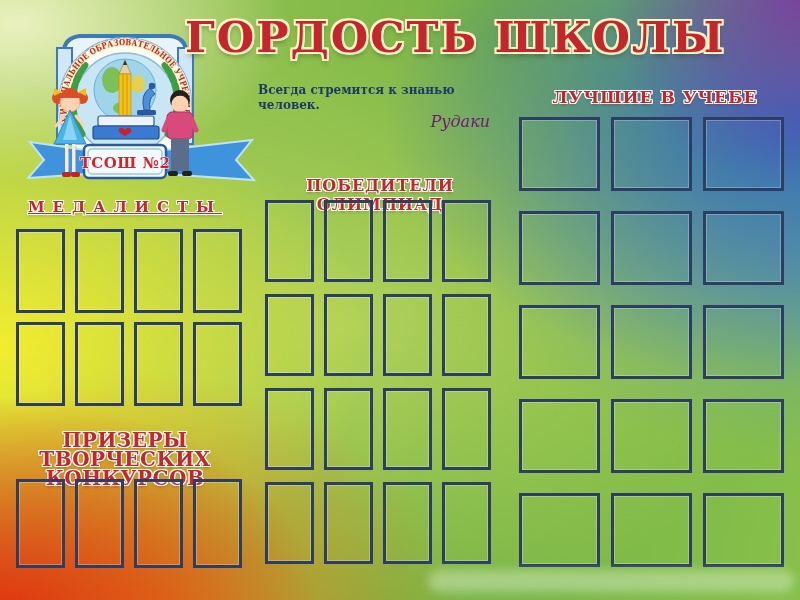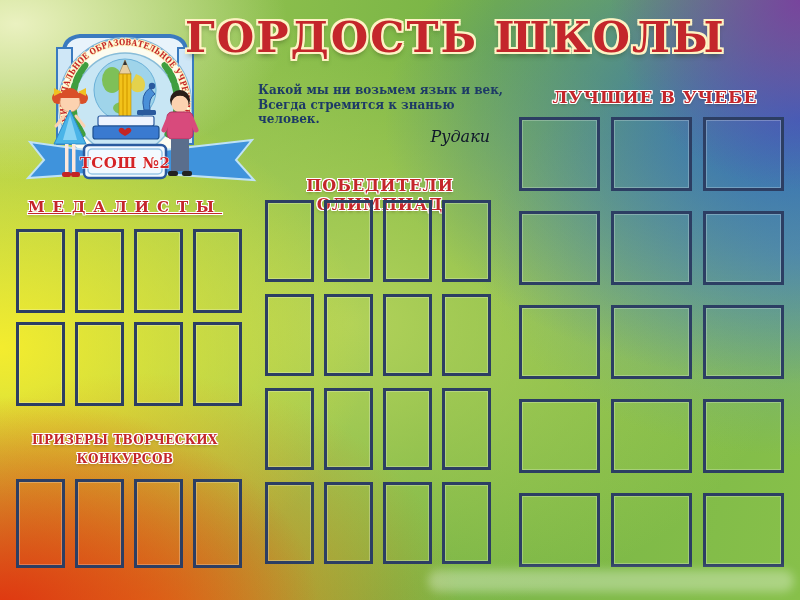--- a/index.html
+++ b/index.html
@@ -29,34 +29,34 @@
       -2px 0 0 #fdf3c4, 2px 0 0 #fdf3c4, 0 -2px 0 #fdf3c4, 0 2px 0 #fdf3c4,
       0 4px 5px rgba(40,60,20,.45);
     white-space:nowrap;
   }
   .quote{
     position:absolute;left:258px;top:83px;width:254px;
     font-size:12px;font-weight:bold;color:#1d3a66;line-height:14.6px;
   }
   .quote .attr{
     text-align:right;font-style:italic;font-weight:normal;font-size:16px;
-    color:#0f172a;padding-right:22px;margin-top:3px;
+    color:#701a75;padding-right:22px;margin-top:3px;
     font-family:"DejaVu Serif","Liberation Serif",serif;
   }
   .heading{
     position:absolute;text-align:center;font-weight:bold;color:#c4262b;
     text-shadow:
       -1px -1px 0 #fff, 1px -1px 0 #fff, -1px 1px 0 #fff, 1px 1px 0 #fff,
       -1px 0 0 #fff, 1px 0 0 #fff, 0 -1px 0 #fff, 0 1px 0 #fff,
       0 2px 3px rgba(60,40,0,.35);
   }
   #heading-medalists{left:0;top:198px;width:250px;font-size:15px;letter-spacing:8px;text-decoration:underline;}
   #heading-olympiads{left:253px;top:176px;width:254px;font-size:16px;letter-spacing:1px;}
   #heading-best{left:530px;top:87px;width:250px;font-size:17px;letter-spacing:1px;}
-  #heading-creative{left:10px;top:431px;width:230px;font-size:12px;line-height:19px;letter-spacing:.5px;}
+  #heading-creative{left:10px;top:431px;width:230px;font-size:20px;line-height:19px;letter-spacing:.5px;}
   .grid{position:absolute;display:grid;}
   .frame{border:3px solid #2c3e63;box-shadow:inset 0 0 0 1px rgba(255,255,255,.25);}
   #grid-medalists{left:16px;top:229px;grid-template-columns:repeat(4,49px);grid-auto-rows:84px;column-gap:10px;row-gap:9px;}
   #grid-creative{left:16px;top:479px;grid-template-columns:repeat(4,49px);grid-auto-rows:89px;column-gap:10px;}
   #grid-olympiads{left:265px;top:200px;grid-template-columns:repeat(4,49px);grid-auto-rows:82px;column-gap:10px;row-gap:12px;}
   #grid-best{left:519px;top:117px;grid-template-columns:repeat(3,81px);grid-auto-rows:74px;column-gap:11px;row-gap:20px;}
   .smudge{
     position:absolute;left:428px;top:570px;width:366px;height:22px;
     background:rgba(255,255,255,.32);border-radius:11px;filter:blur(5px);
   }
@@ -152,21 +152,20 @@
     <rect x="151" y="123" width="18" height="32" fill="#5a6e8c"></rect>
     <line x1="160" y1="128" x2="160" y2="155" stroke="#46587а" stroke-width="1.5"></line>
     <rect x="148" y="155" width="10" height="5" rx="2" fill="#222"></rect>
     <rect x="162" y="155" width="10" height="5" rx="2" fill="#222"></rect>
   </g>
 </svg>
 
 <div class="title">ГОРДОСТЬ ШКОЛЫ</div>
 
 <div class="quote">
-  <div>Какой мы ни возьмем язык и век,</div>
   <div>Всегда стремится к знанью человек.</div>
   <div class="attr">Рудаки</div>
 </div>
 
 <div class="heading" id="heading-medalists">МЕДАЛИСТЫ</div>
 <div class="heading" id="heading-olympiads">ПОБЕДИТЕЛИ ОЛИМПИАД</div>
 <div class="heading" id="heading-best">ЛУЧШИЕ В УЧЕБЕ</div>
 <div class="heading" id="heading-creative">ПРИЗЕРЫ ТВОРЧЕСКИХ КОНКУРСОВ</div>
 
 <div class="grid" id="grid-medalists">

